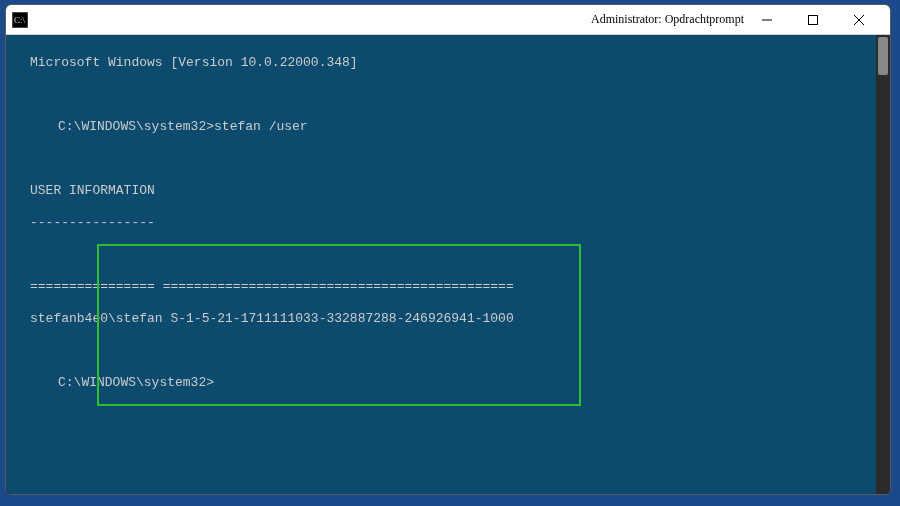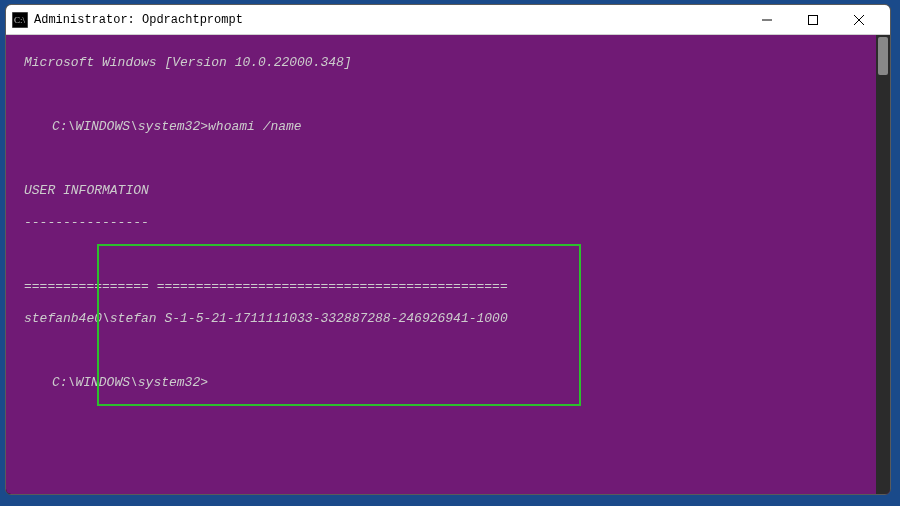--- a/index.html
+++ b/index.html
@@ -33,50 +33,50 @@
   }
   .titlebar-icon {
     width: 16px;
     height: 16px;
     margin-right: 6px;
     display: inline-flex;
     align-items: center;
     justify-content: center;
   }
   .titlebar-title {
-    font-family: Liberation Mono, monospace;
+    font-family: Liberation Serif, serif;
     font-size: 12px;
     color: #000;
     flex: 1;
+    text-align: right;
   }
   .window-controls {
     display: flex;
     gap: 0;
   }
   .win-btn {
     width: 46px;
     height: 30px;
     display: flex;
     align-items: center;
     justify-content: center;
     font-family: 'Segoe UI', sans-serif;
     color: #000;
   }
   .win-btn svg { display: block; }
   .terminal-body {
     flex: 1;
-    background: #701a75;
+    background: #0c4a6e;
     color: #ccc;
     font-size: 13px;
     line-height: 16px;
-    padding: 4px 18px;
+    padding: 4px 24px;
     position: relative;
     white-space: pre;
     overflow: hidden;
-    font-style: italic;
   }
   .scrollbar {
     position: absolute;
     right: 0;
     top: 30px;
     bottom: 0;
     width: 14px;
     background: #2b2b2b;
   }
   .scrollbar-thumb {
@@ -124,21 +124,21 @@
             <line x1="0" y1="0" x2="10" y2="10" stroke="#000" stroke-width="1"></line>
             <line x1="10" y1="0" x2="0" y2="10" stroke="#000" stroke-width="1"></line>
           </svg>
       </div>
     </div>
   </div>
 
   <div class="terminal-body">
 <div class="line">Microsoft Windows [Version 10.0.22000.348]</div>
 <div class="line">&nbsp;</div>
-<div class="prompt-row"><span>C:\WINDOWS\system32&gt;</span><span>whoami /name</span></div>
+<div class="prompt-row"><span>C:\WINDOWS\system32&gt;</span><span>stefan /user</span></div>
 <div class="line">&nbsp;</div>
 <div class="line">USER INFORMATION</div>
 <div class="line">----------------</div>
 <div class="line">&nbsp;</div>
 <div class="line"><span>================</span> <span>=============================================</span></div>
 <div class="line"><span>stefanb4e0\stefan</span> <span>S-1-5-21-1711111033-332887288-246926941-1000</span></div>
 <div class="line">&nbsp;</div>
 <div class="prompt-row"><span>C:\WINDOWS\system32&gt;</span></div>
 
 

